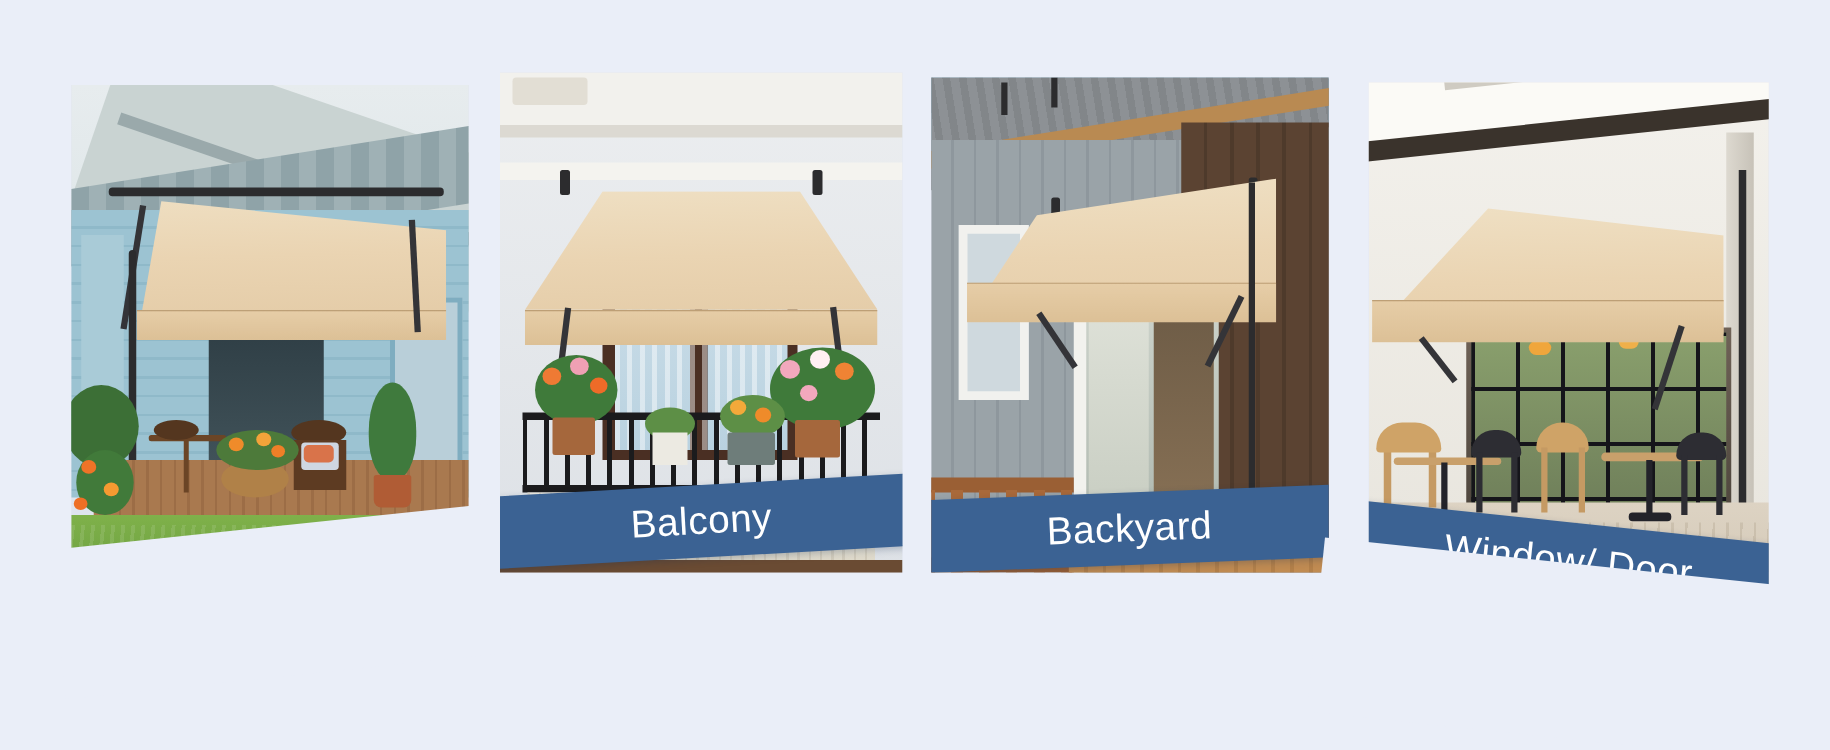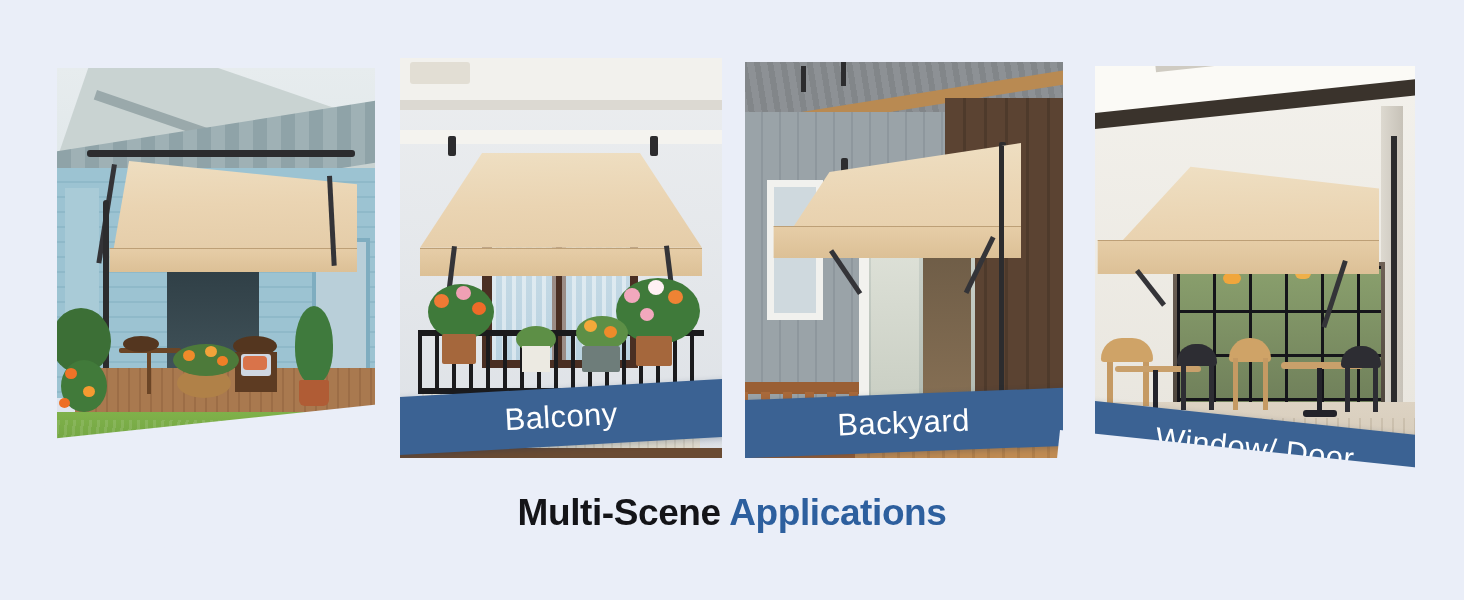--- a/index.html
+++ b/index.html
@@ -280,17 +280,14 @@
       <div class="rect" style="left:278px;top:298px;width:5px;height:48px;background:#2d2d33;"></div>
     </div>
 
     <div class="ribbon" style="top:352px; height:62px; transform:rotate(6deg);">
       <span style="font-size:31px;">Window/ Door</span>
     </div>
   </div>
 
   <div class="sweep" style="left:1060px;top:430px;width:420px;height:140px;transform:rotate(6deg);transform-origin:left top;"></div>
 
-  <div id="caption">
-    <span>Multi-Scene </span><span class="accent">Applications</span>
-  </div>
 
 </div>
 
 </body></html>

